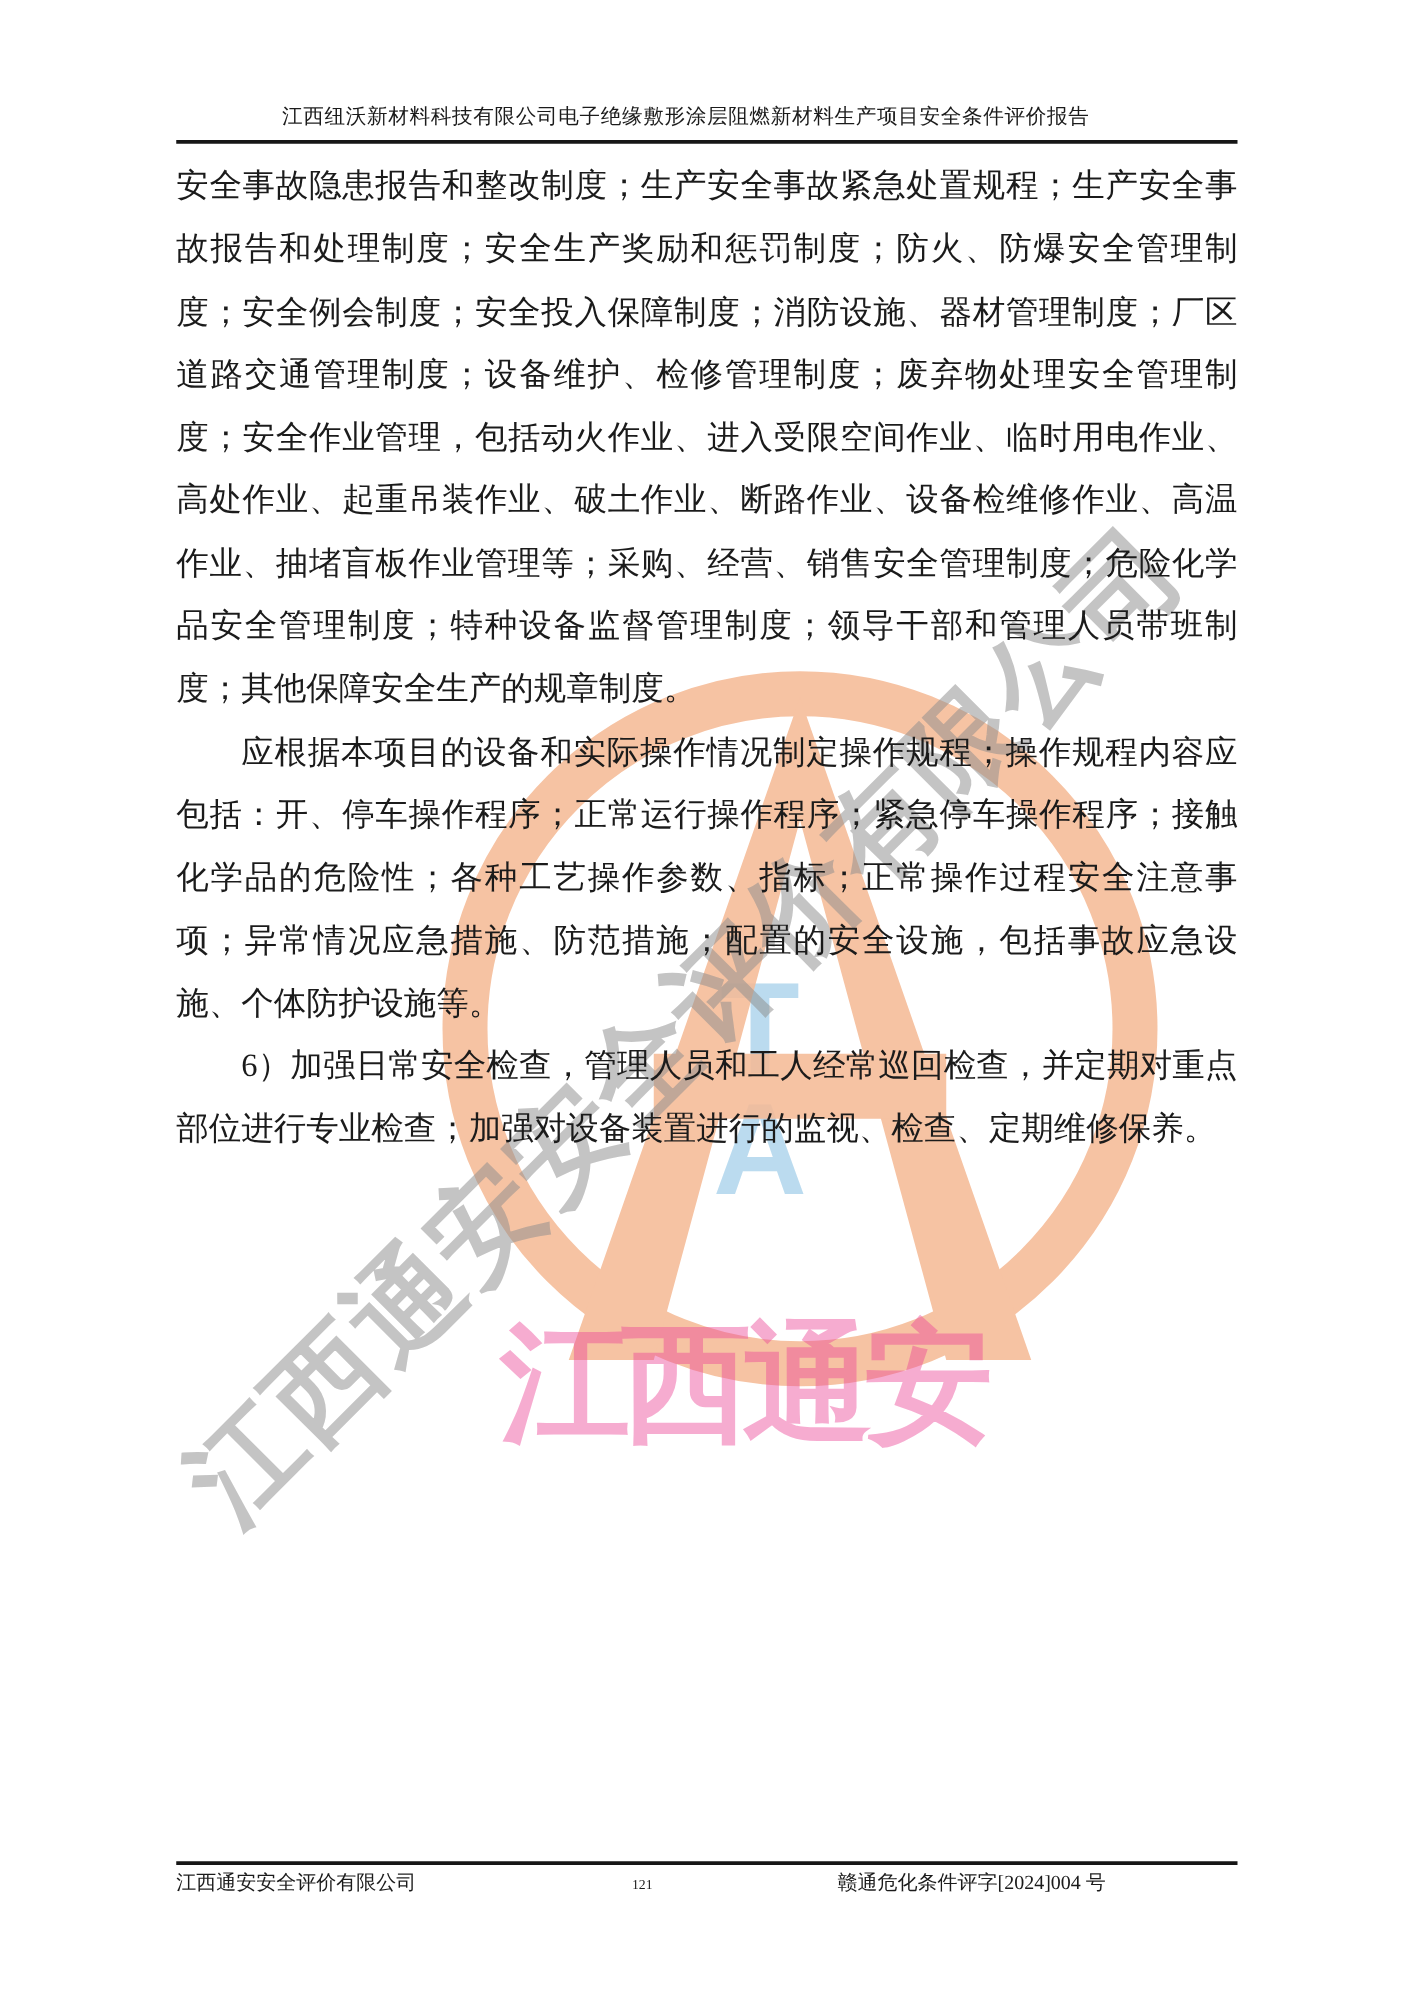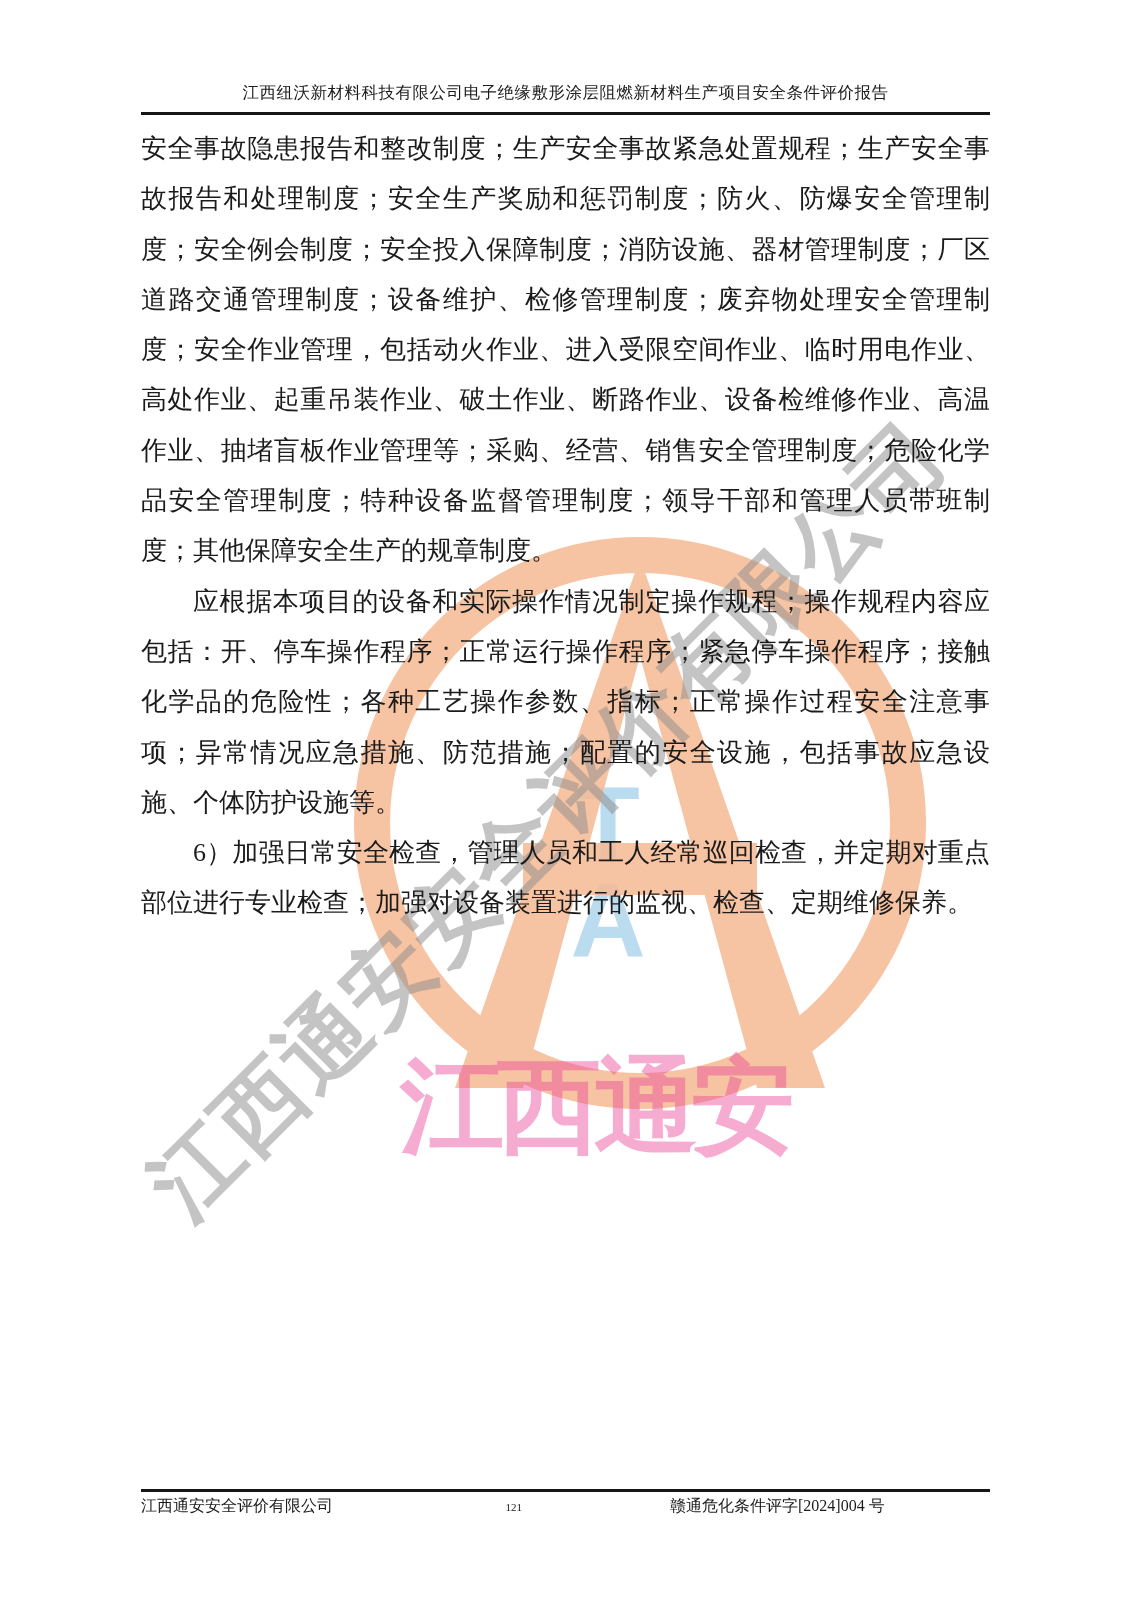--- a/index.html
+++ b/index.html
@@ -65,21 +65,21 @@
   }
   
   .content-layer {
     position: absolute;
     inset: 0;
     z-index: 1;
   }
   .page-header {
     position: absolute;
     top: 0;
-    left: 141px;
+    left: 124px;
     width: 849px;
     padding-top: 82px;
     text-align: center;
     font-size: 16.5px;
     letter-spacing: 0.5px;
     border-bottom: 0;
   }
   .header-rule {
     position: absolute;
     top: 112px;

